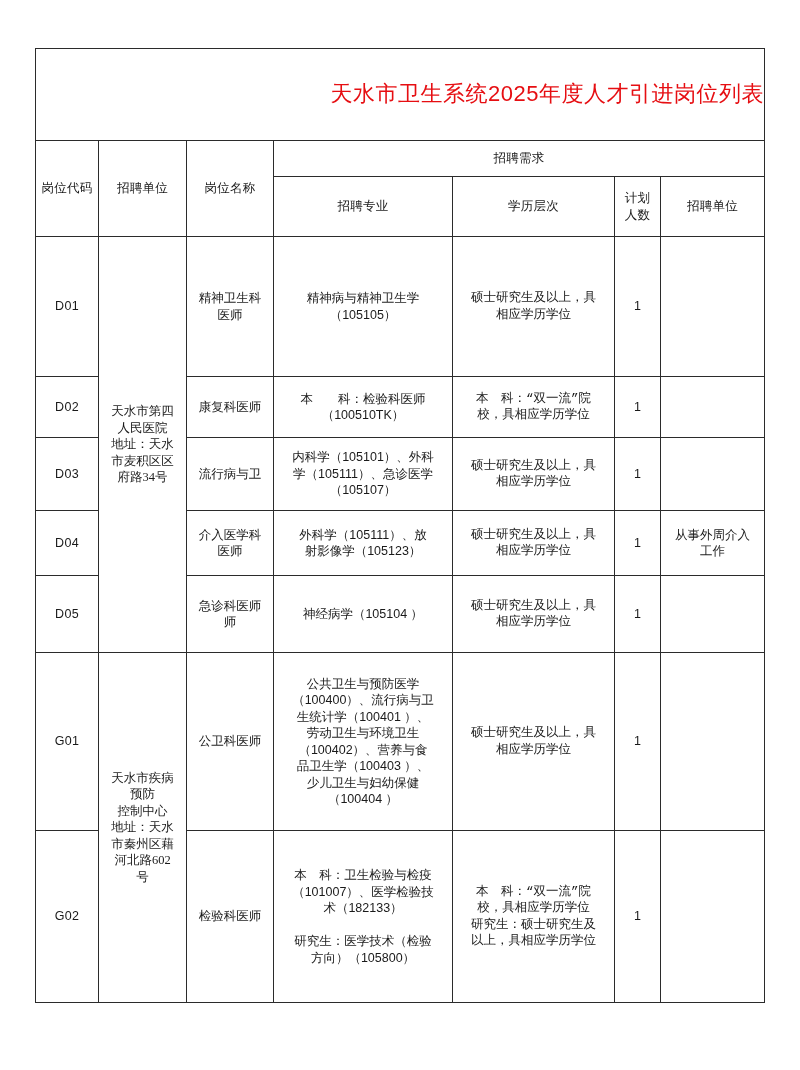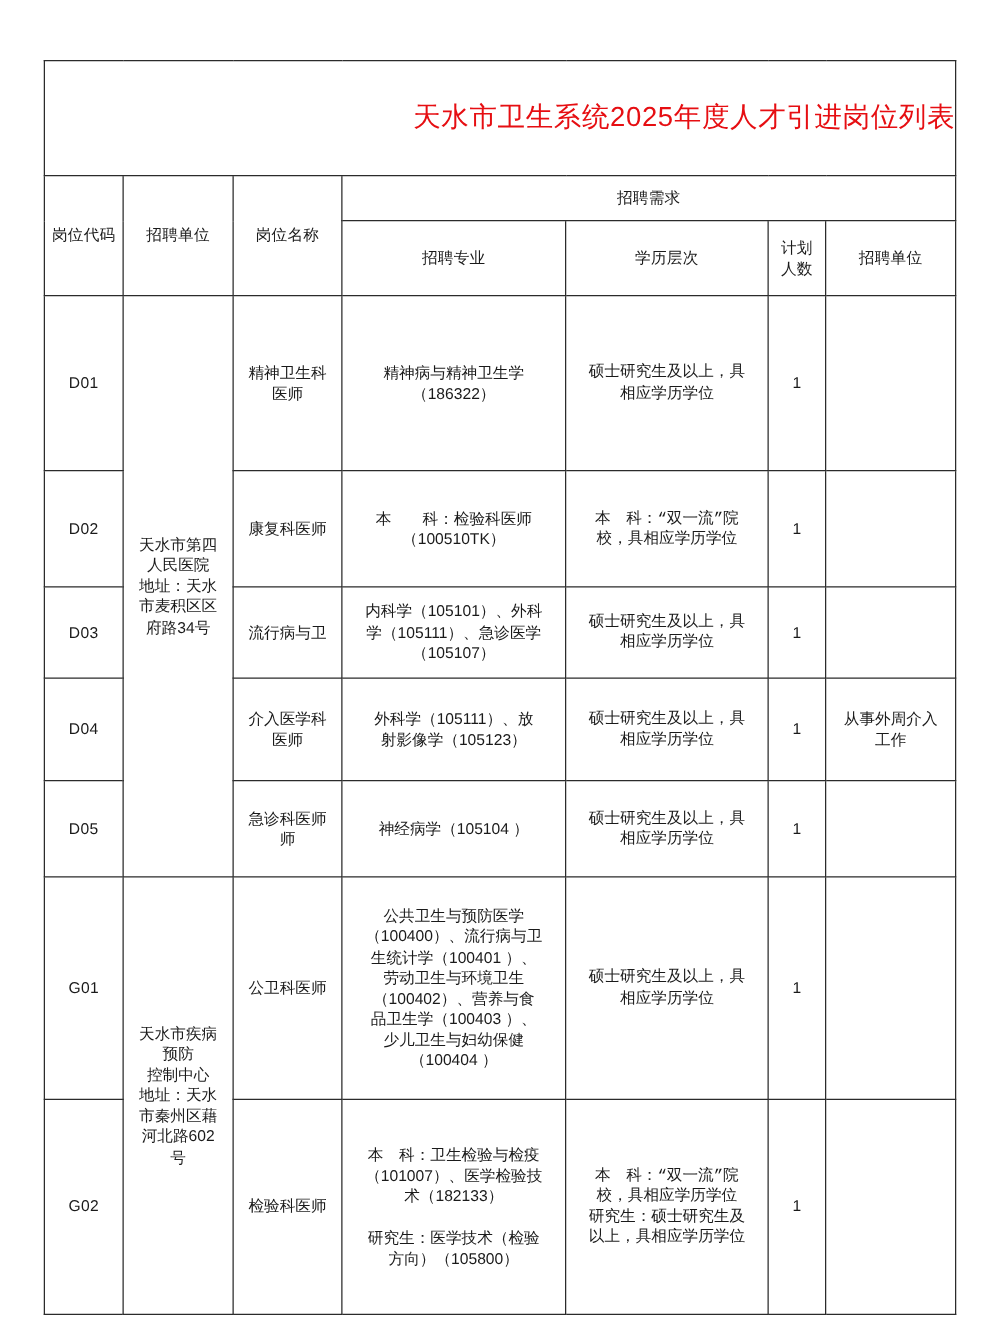--- a/index.html
+++ b/index.html
@@ -86,20 +86,21 @@
 
   
   .code-cell {
     font-size: 13px;
     letter-spacing: 0.3px;
   }
   .unit-cell {
     font-size: 12.5px;
     line-height: 1.5;
     padding: 4px 2px !important;
+    font-family: Liberation Serif, serif;
   }
   .jobname-cell {
     font-size: 12.5px;
     line-height: 1.45;
   }
   .major-cell {
     font-size: 12.5px;
     line-height: 1.5;
     padding: 4px 6px !important;
   }
@@ -120,23 +121,23 @@
   
   col.c-code    { width: 63px; }
   col.c-unit    { width: 88px; }
   col.c-job     { width: 87px; }
   col.c-major   { width: 179px; }
   col.c-degree  { width: 162px; }
   col.c-num     { width: 46px; }
   col.c-req     { width: 104px; }
 
   .r-d01 { height: 140px; }
-  .r-d02 { height: 93px; }
+  .r-d02 { height: 61px; }
   .r-d03 { height: 73px; }
-  .r-d04 { height: 82px; }
+  .r-d04 { height: 65px; }
   .r-d05 { height: 77px; }
   .r-g01 { height: 178px; }
   .r-g02 { height: 172px; }
 
   .pre-wrap { white-space: pre-wrap; }
 </style>
 </head>
 <body>
 
 <div class="page">
@@ -177,21 +178,21 @@
         <tr class="r-d01">
           <td class="code-cell">D01</td>
           <td class="unit-cell pre-wrap" rowspan="5">天水市第四
 人民医院
 地址：天水
 市麦积区区
 府路34号</td>
           <td class="jobname-cell pre-wrap">精神卫生科
 医师</td>
           <td class="major-cell pre-wrap">精神病与精神卫生学
-（186322）</td>
+（105105）</td>
           <td class="degree-cell pre-wrap">硕士研究生及以上，具
 相应学历学位</td>
           <td class="num-cell">1</td>
           <td class="req-cell pre-wrap"></td>
         </tr>
 
         <tr class="r-d02">
           <td class="code-cell">D02</td>
           <td class="jobname-cell pre-wrap">康复科医师</td>
           <td class="major-cell pre-wrap">本　　科：检验科医师

